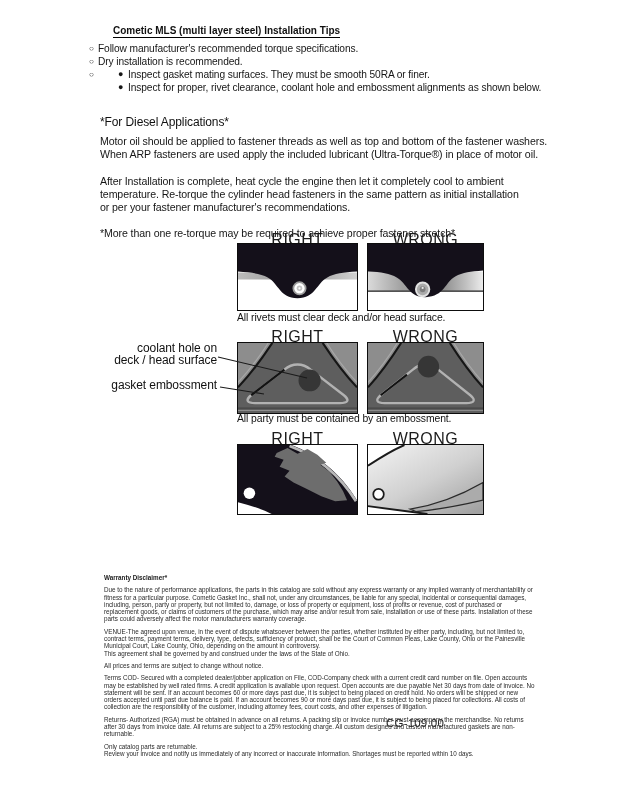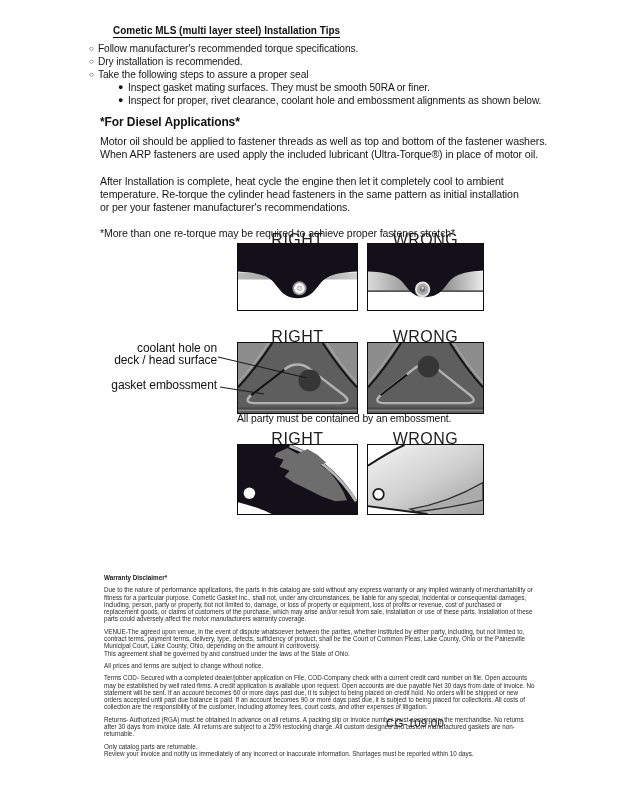--- a/index.html
+++ b/index.html
@@ -7,21 +7,21 @@
         font-family:"Liberation Sans",sans-serif;color:#1a1a1a;}
   .abs{position:absolute;}
   .title{left:113px;top:25px;font-size:10px;font-weight:bold;letter-spacing:0px;
          border-bottom:1.6px solid #000;padding-bottom:1px;color:#111;}
   .tips{left:90px;top:42px;font-size:10.2px;line-height:13px;letter-spacing:-0.1px;color:#161616;}
   .tips .itm{position:relative;padding-left:8px;}
   .tips .itm .mk{position:absolute;left:-1px;top:0;font-size:8px;line-height:13px;}
   .tips .sub{margin-left:30px;}
   .tips .sub .mk{font-size:9px;left:-2px;}
   .diesel{left:100px;top:116px;width:462px;font-size:10.6px;line-height:13.2px;letter-spacing:-0.1px;color:#161616;}
-  .diesel .dh{font-size:12px;font-weight:bold;margin:0 0 6px 0;color:#111;}
+  .diesel .dh{font-size:12px;font-weight:normal;margin:0 0 6px 0;color:#111;}
   .diesel p{margin:0 0 13px 0;}
   .pre{white-space:pre-line;}
   .dlabel{width:121px;text-align:center;font-size:16px;letter-spacing:0.5px;color:#1c1c1c;}
   .panel{box-sizing:border-box;border:1.7px solid #0d0d0d;background:#fff;}
   .panel svg{display:block;width:100%;height:100%;}
   .cap{left:237px;font-size:10.4px;line-height:12.6px;letter-spacing:-0.1px;color:#111;}
   .ann{text-align:right;font-size:12px;line-height:11.8px;letter-spacing:-0.1px;color:#111;}
   .overlay{left:0;top:0;pointer-events:none;z-index:5;}
   .legal{left:104px;top:574px;width:432px;font-size:6.3px;line-height:7.3px;color:#2a2a2a;}
   .legal p{margin:0 0 5px 0;}
@@ -32,21 +32,21 @@
 </head>
 <body>
 
 <div class="page">
 
   <div class="abs title">Cometic MLS (multi layer steel) Installation Tips</div>
 
   <div class="abs tips">
     <div class="itm"><span class="mk">○</span><span>Follow manufacturer's recommended torque specifications.</span></div>
     <div class="itm"><span class="mk">○</span><span>Dry installation is recommended.</span></div>
-    <div class="itm"><span class="mk">○</span><span>Take the following steps to assure a proper seal</span></div>
+    <div class="itm"><span class="mk">○</span></div>
     <div class="itm sub"><span class="mk">●</span><span>Inspect gasket mating surfaces.  They must be smooth 50RA or finer.</span></div>
     <div class="itm sub"><span class="mk">●</span><span>Inspect for proper, rivet clearance, coolant hole and embossment alignments as shown below.</span></div>
   </div>
 
   <div class="abs diesel">
     <div class="dh">*For Diesel Applications*</div>
     <p class="pre">Motor oil should be applied to fastener threads as well as top and bottom of the fastener washers.
 When ARP fasteners are used apply the included lubricant (Ultra-Torque®) in place of motor oil.</p>
     <p class="pre">After Installation is complete, heat cycle the engine then let it completely cool to ambient
 temperature. Re-torque the cylinder head fasteners in the same pattern as initial installation
@@ -89,20 +89,21 @@
       <rect x="0" y="0" width="120" height="67" fill="#ffffff"></rect>
       <rect x="0" y="28" width="120" height="19.5" fill="url(#gb1w)"></rect>
       <line x1="0" y1="47.8" x2="120" y2="47.8" stroke="#1a1a1a" stroke-width="1.3"></line>
       <path d="M0,0 H120 V27 C107,28 99,29 91,33 C80,39 80,53 60,54 C42,54 41,40 30,34 C23,30 14,28.5 0,28 Z" fill="#14101a"></path>
       <circle cx="57" cy="46" r="7" fill="#ababab" stroke="#e2e2e2" stroke-width="2"></circle>
       <circle cx="57" cy="46" r="3" fill="#7d7d7d"></circle>
       <circle cx="57" cy="44.6" r="1.1" fill="#e8e8e8"></circle>
     </svg>
   </div>
 
+  <div class="abs cap" style="top:312px;">All rivets must clear deck and/or head surface.</div>
 
   <div class="abs dlabel" style="left:237px;top:328px;">RIGHT</div>
   <div class="abs dlabel" style="left:367px;top:328px;width:117px;">WRONG</div>
 
   <div class="abs ann pre" style="left:95px;top:343px;width:122px;">coolant hole on
 deck / head surface</div>
   <div class="abs ann" style="left:95px;top:380px;width:122px;">gasket embossment</div>
 
   <div class="abs panel" style="left:237px;top:342px;width:121px;height:72px;">
     <svg viewBox="0 0 118 71" preserveAspectRatio="none">

